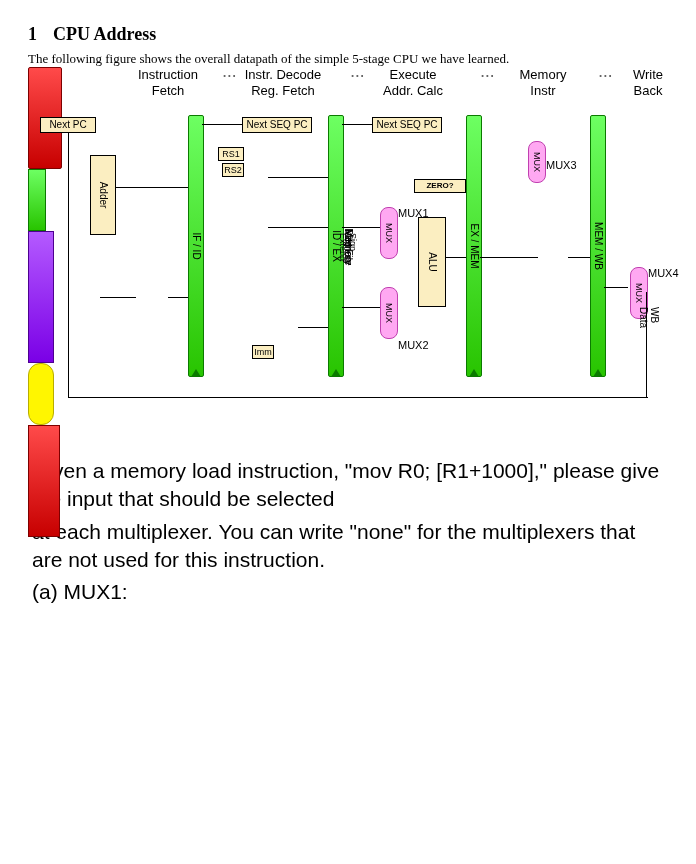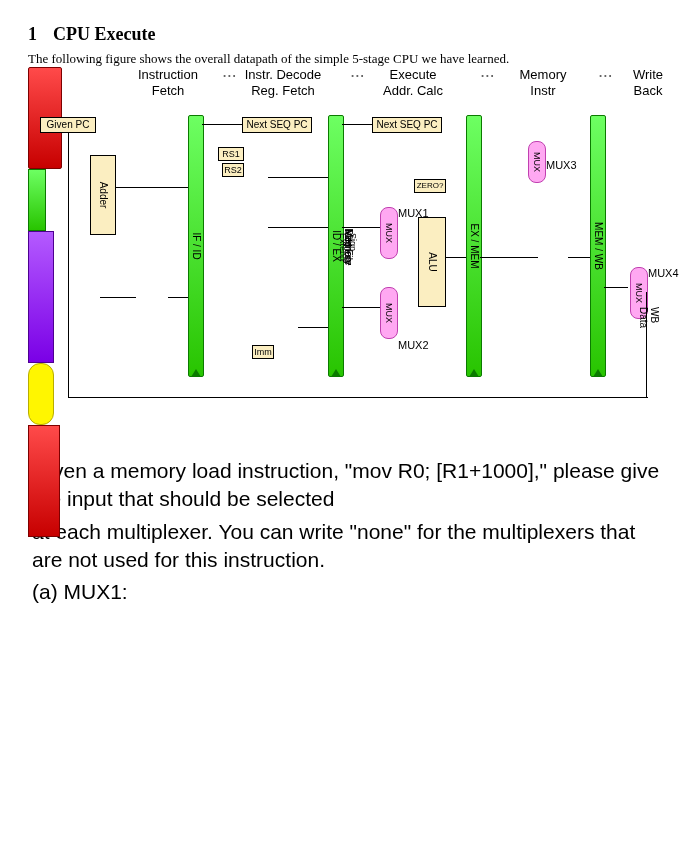--- a/index.html
+++ b/index.html
@@ -156,22 +156,22 @@
     transform: translate(-50%, -50%) rotate(90deg);
     font-size: 9px; white-space: nowrap;
   }
   .imm {
     top: 278px; left: 224px;
     width: 22px; height: 14px;
     background: #fbeec1; line-height: 12px; font-size: 9px;
   }
   .zero {
     top: 112px; left: 386px;
-    width: 32px; height: 14px;
-    background: #fbeec1; line-height: 12px; font-size: 8px;
+    width: 52px; height: 14px;
+    background: #fbeec1; line-height: 12px; font-size: 8px; font-weight: bold;
   }
   .alu {
     top: 150px; left: 390px;
     width: 28px; height: 90px;
     background: #fbeec1;
   }
   .mux {
     position: absolute;
     width: 16px;
     background: #ffa8f2;
@@ -220,21 +220,21 @@
     line-height: 1.35;
     padding: 0 4px;
   }
   .question p { margin: 0 0 4px 0; }
   .opts { margin-top: 4px; }
 </style>
 </head>
 <body>
 
 <div class="section-title">
-  <span class="section-num">1</span><span>CPU Execute</span>
+  <span class="section-num">1</span><span>CPU Address</span>
 </div>
 <div class="intro">The following figure shows the overall datapath of the simple 5-stage CPU we have learned.</div>
 
 <div class="diagram-wrap">
 
   <div class="stage-header" style="left:90px; width:100px;">
     <span>Instruction</span><br>
     <span>Fetch</span>
   </div>
   <div class="vdots" style="left:194px;">⋮</div>
@@ -268,21 +268,21 @@
   </div>
   <div class="pipereg" style="left:438px;">
     <span class="lbl">EX / MEM</span>
     <span class="tri"></span>
   </div>
   <div class="pipereg" style="left:562px;">
     <span class="lbl">MEM / WB</span>
     <span class="tri"></span>
   </div>
 
-  <div class="box nextpc">Given PC</div>
+  <div class="box nextpc">Next PC</div>
   <div class="box nextseq1">Next SEQ PC</div>
   <div class="box nextseq2">Next SEQ PC</div>
 
   <div class="box adder">
     <span class="lbl">Adder</span>
   </div>
 
   <div class="imem">
     <span class="lbl">Memory</span>
   </div>

